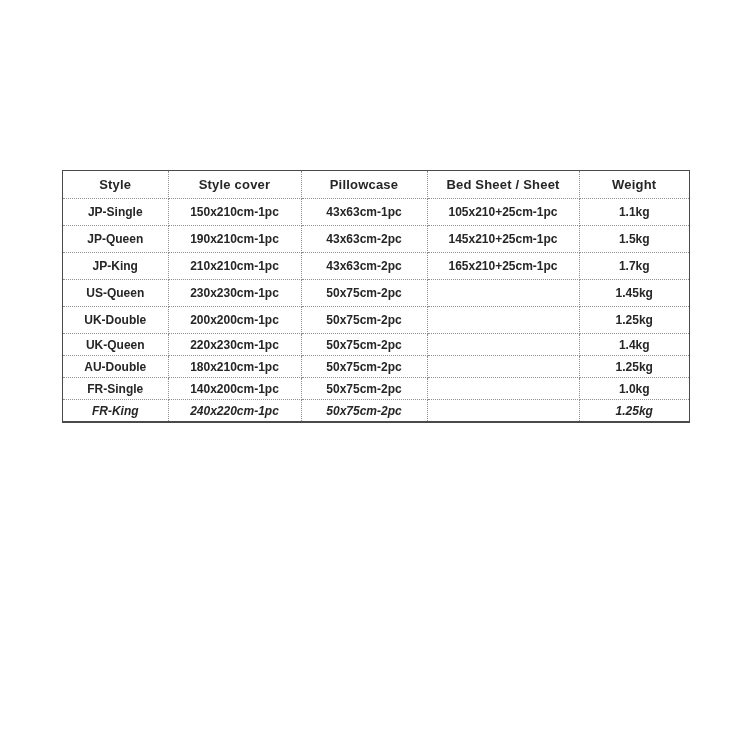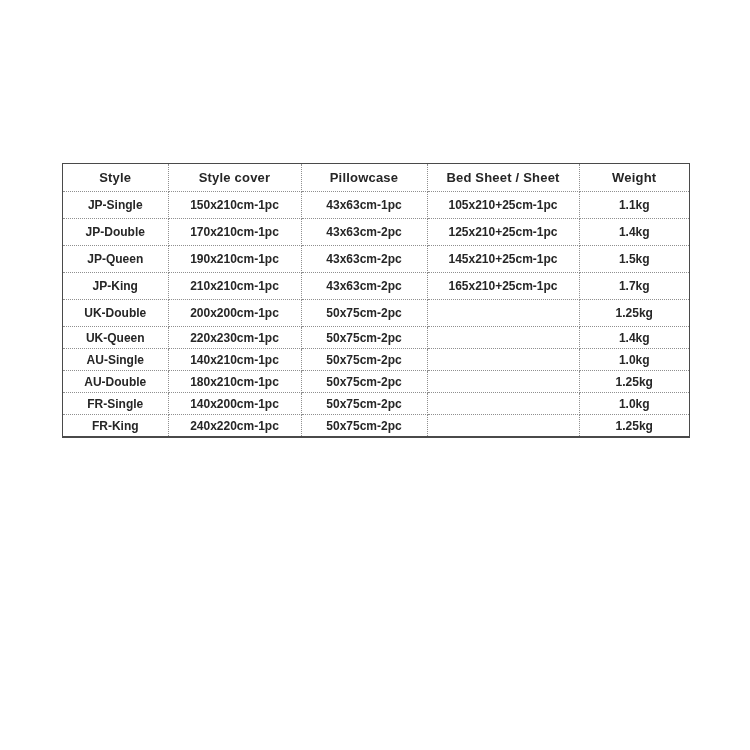--- a/index.html
+++ b/index.html
@@ -11,21 +11,21 @@
   .canvas {
     position: relative;
     width: 750px;
     height: 750px;
     background: #ffffff;
     overflow: hidden;
   }
   .tbl-wrap {
     position: absolute;
     left: 62px;
-    top: 163px;
+    top: 170px;
     border: 1px solid #4a4a4a;
     border-bottom-width: 2px;
     background: #ffffff;
   }
   table.spec {
     border-collapse: collapse;
     table-layout: fixed;
     width: 626px;
   }
   table.spec th,
@@ -36,21 +36,21 @@
     padding: 0;
     color: #262626;
     font-weight: bold;
     overflow: hidden;
     white-space: nowrap;
   }
   
   table.spec th:first-child, table.spec td:first-child { border-left: none; }
   table.spec th:last-child,  table.spec td:last-child  { border-right: none; }
   table.spec thead th { border-top: none; }
-  table.spec tbody tr:last-child td { border-bottom: none; }
+  table.spec tbody tr:last-child td { border-bottom: none; font-style: italic; }
 
   table.spec thead th {
     height: 27px;
     font-size: 13px;
     letter-spacing: 0.2px;
   }
   table.spec td { font-size: 12px; }
   table.spec tr.tall  td { height: 26px; }
   table.spec tr.short td { height: 21px; }
 </style>
@@ -78,60 +78,53 @@
       </thead>
       <tbody>
         <tr class="tall">
           <td>JP-Single</td>
           <td>150x210cm-1pc</td>
           <td>43x63cm-1pc</td>
           <td>105x210+25cm-1pc</td>
           <td>1.1kg</td>
         </tr>
         <tr class="tall">
-          <td>JP-Double</td>
-          <td>170x210cm-1pc</td>
-          <td>43x63cm-2pc</td>
-          <td>125x210+25cm-1pc</td>
-          <td>1.4kg</td>
-        </tr>
-        <tr class="tall">
           <td>JP-Queen</td>
           <td>190x210cm-1pc</td>
           <td>43x63cm-2pc</td>
           <td>145x210+25cm-1pc</td>
           <td>1.5kg</td>
         </tr>
         <tr class="tall">
           <td>JP-King</td>
           <td>210x210cm-1pc</td>
           <td>43x63cm-2pc</td>
           <td>165x210+25cm-1pc</td>
           <td>1.7kg</td>
         </tr>
         <tr class="tall">
+          <td>US-Queen</td>
+          <td>230x230cm-1pc</td>
+          <td>50x75cm-2pc</td>
+          <td></td>
+          <td>1.45kg</td>
+        </tr>
+        <tr class="tall">
           <td>UK-Double</td>
           <td>200x200cm-1pc</td>
           <td>50x75cm-2pc</td>
           <td></td>
           <td>1.25kg</td>
         </tr>
         <tr class="short">
           <td>UK-Queen</td>
           <td>220x230cm-1pc</td>
           <td>50x75cm-2pc</td>
           <td></td>
           <td>1.4kg</td>
-        </tr>
-        <tr class="short">
-          <td>AU-Single</td>
-          <td>140x210cm-1pc</td>
-          <td>50x75cm-2pc</td>
-          <td></td>
-          <td>1.0kg</td>
         </tr>
         <tr class="short">
           <td>AU-Double</td>
           <td>180x210cm-1pc</td>
           <td>50x75cm-2pc</td>
           <td></td>
           <td>1.25kg</td>
         </tr>
         <tr class="short">
           <td>FR-Single</td>

